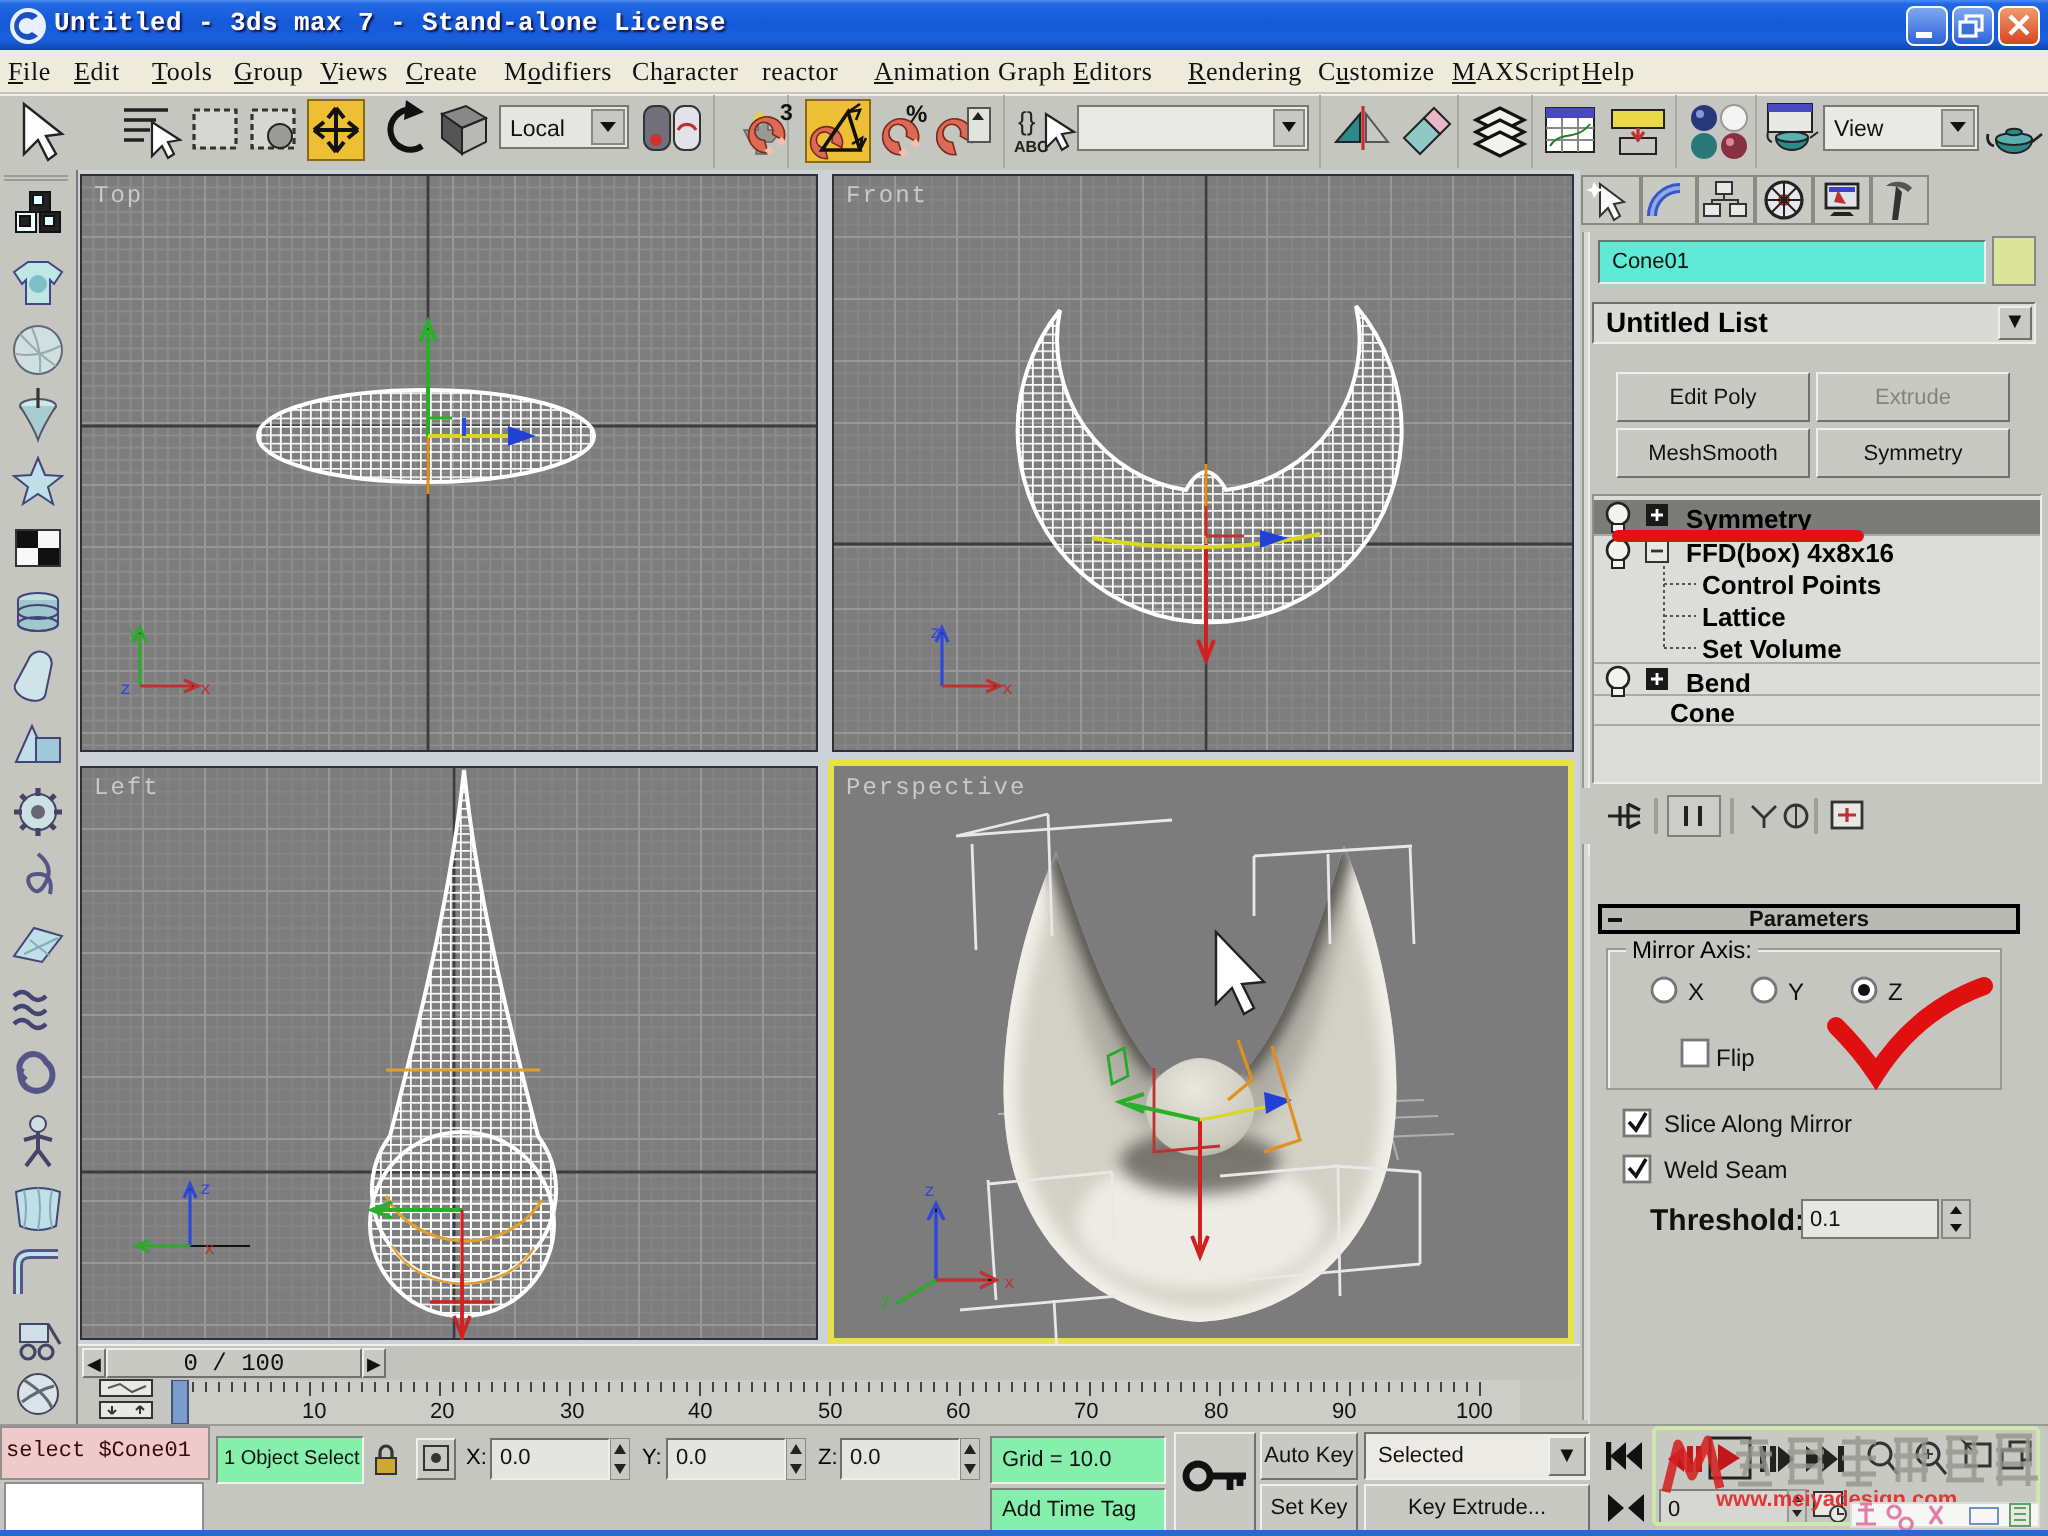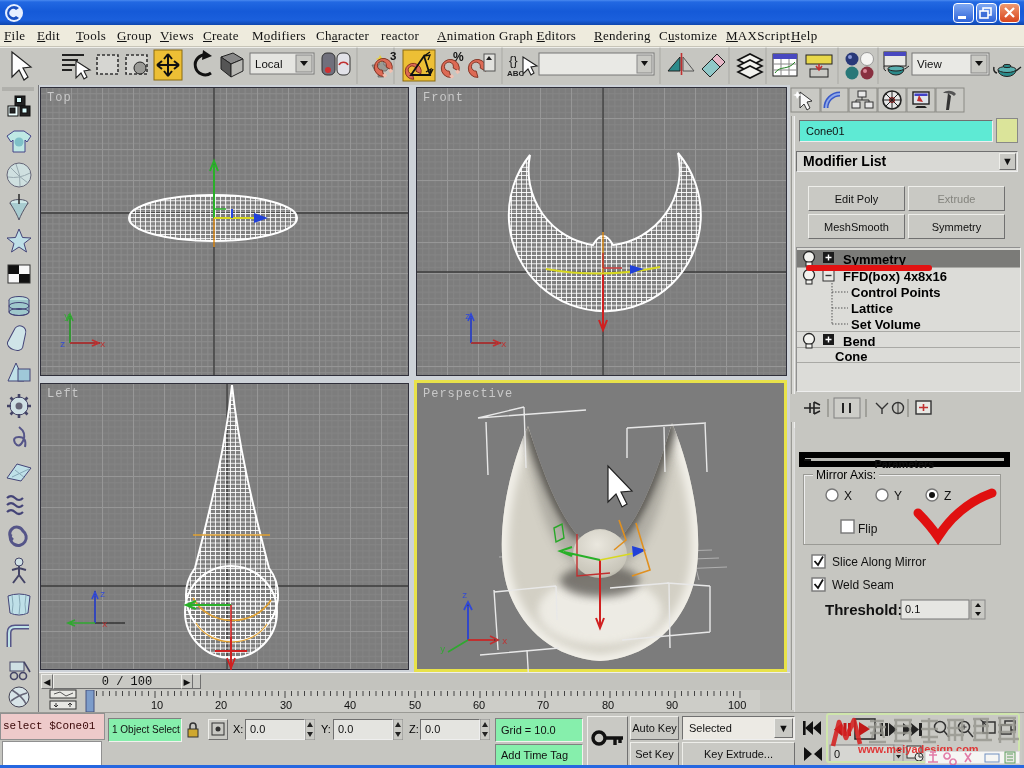--- a/index.html
+++ b/index.html
@@ -28,20 +28,21 @@
 .btn3{position:absolute;background:#c9c9c4;border:1px solid;border-color:#eeeeea #707070 #707070 #eeeeea;font:11px "Liberation Sans",sans-serif;color:#111;text-align:center}
 .wfield{position:absolute;background:#e4e4e0;border:1px solid;border-color:#707070 #eee #eee #707070;font:11px "Liberation Sans",sans-serif;color:#111}
 </style></head><body>
 <div id="root">
   
   <div class="abs" id="titlebar"></div>
   <svg class="abs" style="left:4px;top:3px" width="20" height="20" viewBox="0 0 20 20">
     <circle cx="10" cy="10" r="9" fill="#e8f0ff"></circle>
     <path d="M15 5 A7 7 0 1 0 15 15 L12 13 A4 4 0 1 1 12 7 Z" fill="#1a50c0"></path>
   </svg>
+  <div class="abs" id="title-text">Untitled - 3ds max 7  - Stand-alone License</div>
   <div class="abs tbtn" style="left:953px;background:linear-gradient(180deg,#7fa8f2,#2e63d8)"><svg width="19" height="18">
         <rect x="4" y="12" width="8" height="3" fill="#fff"></rect>
       </svg></div>
   <div class="abs tbtn" style="left:976px;background:linear-gradient(180deg,#7fa8f2,#2e63d8)"><svg width="19" height="18">
         <rect x="6" y="4" width="8" height="7" fill="none" stroke="#fff" stroke-width="1.6"></rect>
         <rect x="3" y="7" width="8" height="7" fill="#3e6fd8" stroke="#fff" stroke-width="1.6"></rect>
       </svg></div>
   <div class="abs tbtn" style="left:999px;background:linear-gradient(180deg,#f09a70,#d8451d)"><svg width="19" height="18">
         <path d="M5 4 L14 13 M14 4 L5 13" stroke="#fff" stroke-width="2.2"></path>
       </svg></div>
@@ -508,21 +509,21 @@
     <rect x="124.5" y="7.5" width="13" height="2.5" fill="#4040c8"></rect>
     <path d="M127 20 L135 20 L137 22 L125 22 Z" fill="#222"></path>
     <path d="M129 9 L133 16 L127 15 Z" fill="#c03030"></path>
 
     <path d="M153 7 C156 4 163 4 166 8 L164 10 C161 7 156 7 153 7 Z" fill="#555"></path>
     <path d="M158 7 L161 10 L159 24 L156 24 Z" fill="#333"></path>
   </svg>
   <div class="wfield" style="left:799px;top:120px;width:194px;height:22px;background:#5eead4;line-height:20px;padding-left:6px">Cone01</div>
   <div class="abs" style="left:996px;top:118px;width:22px;height:25px;background:#dbe49a;border:1px solid #888"></div>
   <div class="wfield" style="left:796px;top:151px;width:222px;height:21px;background:#d9d9d5">
-    <span style="position:absolute;left:6px;top:1px;font:bold 14px 'Liberation Sans';color:#000">Modifier List</span>
+    <span style="position:absolute;left:6px;top:1px;font:bold 14px 'Liberation Sans';color:#000">Untitled List</span>
     <span class="btn3" style="right:1px;top:1px;width:17px;height:17px;line-height:15px">▼</span>
   </div>
   <div class="btn3" style="left:808px;top:186px;width:97px;height:25px;line-height:24px">Edit Poly</div>
   <div class="btn3" style="left:908px;top:186px;width:97px;height:25px;line-height:24px;color:#84847e">Extrude</div>
   <div class="btn3" style="left:808px;top:214px;width:97px;height:25px;line-height:24px">MeshSmooth</div>
   <div class="btn3" style="left:908px;top:214px;width:97px;height:25px;line-height:24px">Symmetry</div>
   
   <div class="abs" style="left:796px;top:247px;width:225px;height:145px;background:#dcdcd8;border:1px solid #909090;border-right-color:#eee;border-bottom-color:#eee"></div>
   <svg class="abs" style="left:796px;top:247px" width="225" height="145" viewBox="0 0 225 145">
     <rect x="1" y="3" width="223" height="17" fill="#7b7b78"></rect>
@@ -573,21 +574,21 @@
     <rect x="44" y="4" width="26" height="20" fill="#cdcdc8" stroke="#808080" stroke-width="1"></rect>
     <path d="M53 9 V19 M60 9 V19" stroke="#222" stroke-width="2"></path>
     <path d="M86 9 L92 15 L98 9 M92 15 V20" stroke="#333" stroke-width="1.4" fill="none"></path>
     <circle cx="108" cy="14" r="5.5" fill="none" stroke="#333" stroke-width="1.4"></circle>
     <path d="M108 9 V19" stroke="#333" stroke-width="1"></path>
     <rect x="126" y="7" width="15" height="13" fill="#e8e8e4" stroke="#333" stroke-width="1.4"></rect>
     <path d="M129 13.5 H138 M133.5 10 V17" stroke="#c03030" stroke-width="1.6"></path>
   </svg>
   
   <div class="abs" style="left:794px;top:428px;width:228px;height:284px;background:#c6c6c1;border-left:1px solid #dddddd"></div>
-  <div class="abs" style="left:799px;top:452px;width:211px;height:15px;background:#babab5;border:6px solid #000000;font:bold 11px 'Liberation Sans';color:#111;text-align:center;line-height:13px">Parameters</div>
+  <div class="abs" style="left:799px;top:452px;width:211px;height:15px;background:#babab5;border:2px solid #000000;font:bold 11px 'Liberation Sans';color:#111;text-align:center;line-height:13px">Parameters</div>
   <div class="abs" style="left:804px;top:459px;width:7px;height:2px;background:#111"></div>
   <div class="abs" style="left:803px;top:474px;width:198px;height:71px;border:1px solid #9a9a95;box-shadow:inset 1px 1px 0 #eee"></div>
   <div class="abs" style="left:813px;top:468px;background:#c6c6c1;font:12px 'Liberation Sans';padding:0 3px">Mirror Axis:</div>
   <svg class="abs" style="left:803px;top:474px" width="220" height="75" viewBox="0 0 220 75">
     <g>
       <circle cx="29" cy="21" r="6" fill="#fff" stroke="#777" stroke-width="1.4"></circle>
       <circle cx="79" cy="21" r="6" fill="#fff" stroke="#777" stroke-width="1.4"></circle>
       <circle cx="129" cy="21" r="6" fill="#fff" stroke="#777" stroke-width="1.4"></circle>
       <circle cx="129" cy="21" r="3" fill="#111"></circle>
     </g>
@@ -615,21 +616,21 @@
       <rect x="98" y="52" width="68" height="19" fill="#e6e6e2" stroke="#777"></rect>
       <text x="102" y="65" font-size="11">0.1</text>
       <rect x="168" y="52" width="14" height="19" fill="#c9c9c4" stroke="#888"></rect>
       <path d="M172 59 L175 55 L178 59 Z M172 64 L175 68 L178 64 Z" fill="#111"></path>
     </g>
   </svg>
 
   
   <div class="abs" id="timeslider"></div>
   <div class="btn3" style="left:41px;top:674px;width:12px;height:15px;line-height:14px;font-size:9px">◀</div>
-  <div class="btn3" style="left:53px;top:674px;width:148px;height:15px;line-height:14px;font:12px 'Liberation Mono'">0 / 100</div>
+  <div class="btn3" style="left:53px;top:674px;width:128px;height:15px;line-height:14px;font:12px 'Liberation Mono'">0 / 100</div>
   <div class="btn3" style="left:181px;top:674px;width:12px;height:15px;line-height:14px;font-size:9px">▶</div>
   <div class="abs" id="trackbar"></div>
   <svg class="abs" style="left:39px;top:690px" width="751" height="22" viewBox="0 0 751 22">
     <rect width="751" height="22" fill="#c6c6c1"></rect>
     <rect x="46" y="0" width="675" height="22" fill="#cdcdc8"></rect>
     <g stroke="#555" stroke-width="1">
       <line x1="51" y1="1" x2="51" y2="9"></line>
     </g>
     <g font-family="Liberation Sans" font-size="11" fill="#111">
       <text x="48" y="19">0</text>

